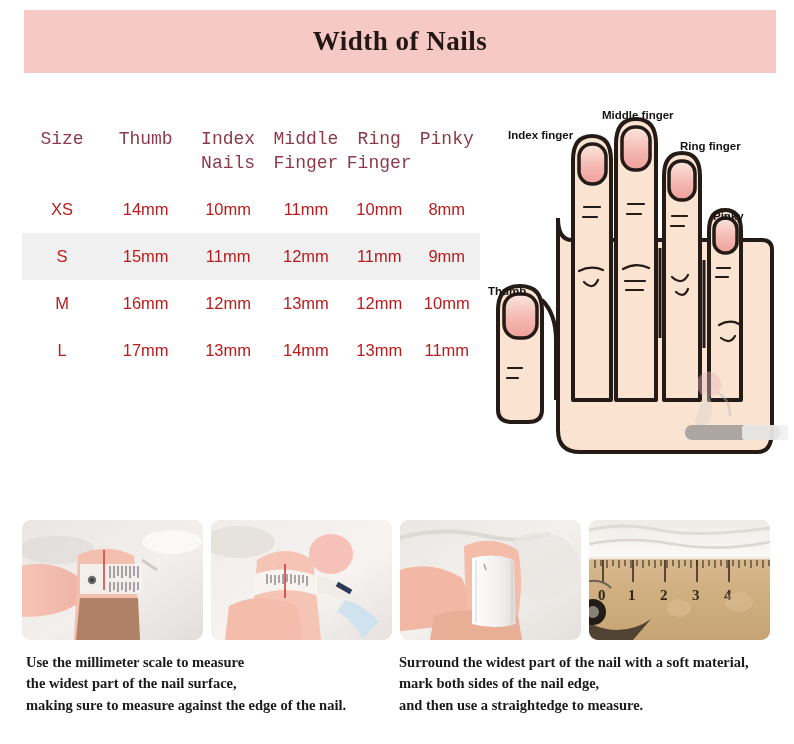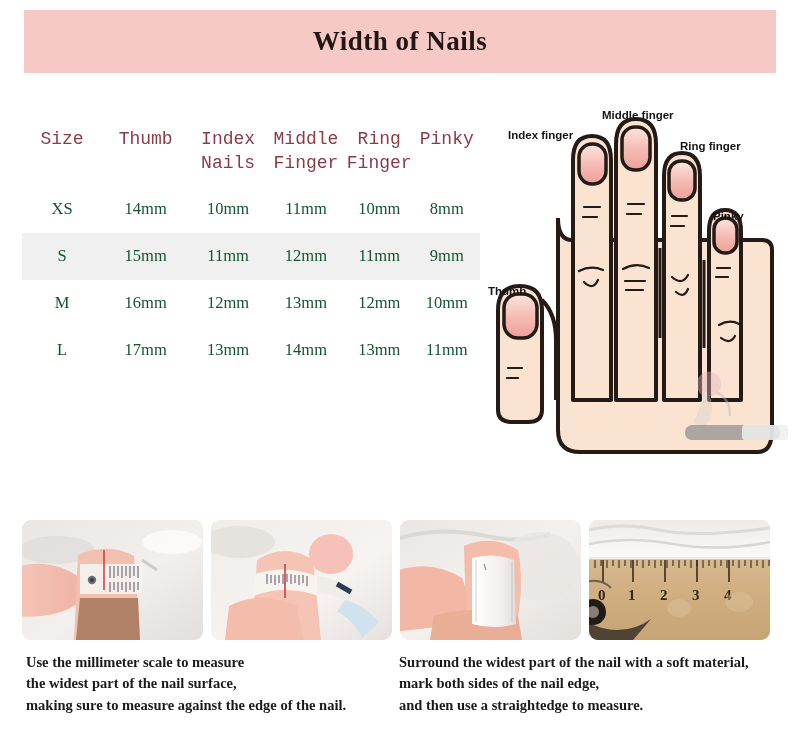--- a/index.html
+++ b/index.html
@@ -59,22 +59,22 @@
     font-family: Liberation Mono, monospace;
     font-size: 18px;
     font-weight: normal;
     line-height: 1.32;
     vertical-align: top;
     padding-bottom: 10px;
     white-space: pre-line;
   }
   .size-table tbody tr { height: 47px; }
   .size-table tbody td {
-    color: #14532d;
-    font-family: Liberation Serif, serif;
+    color: #b91c1c;
+    font-family: Liberation Sans, sans-serif;
     font-size: 16.5px;
     vertical-align: middle;
   }
   .size-table tbody tr.highlight { background: #f0f0f0; }
   .col-size  { width: 17.5%; }
   .col-thumb { width: 19%; }
   .col-index { width: 17%; }
   .col-mid   { width: 17%; }
   .col-ring  { width: 15%; }
   .col-pinky { width: 14.5%; }

